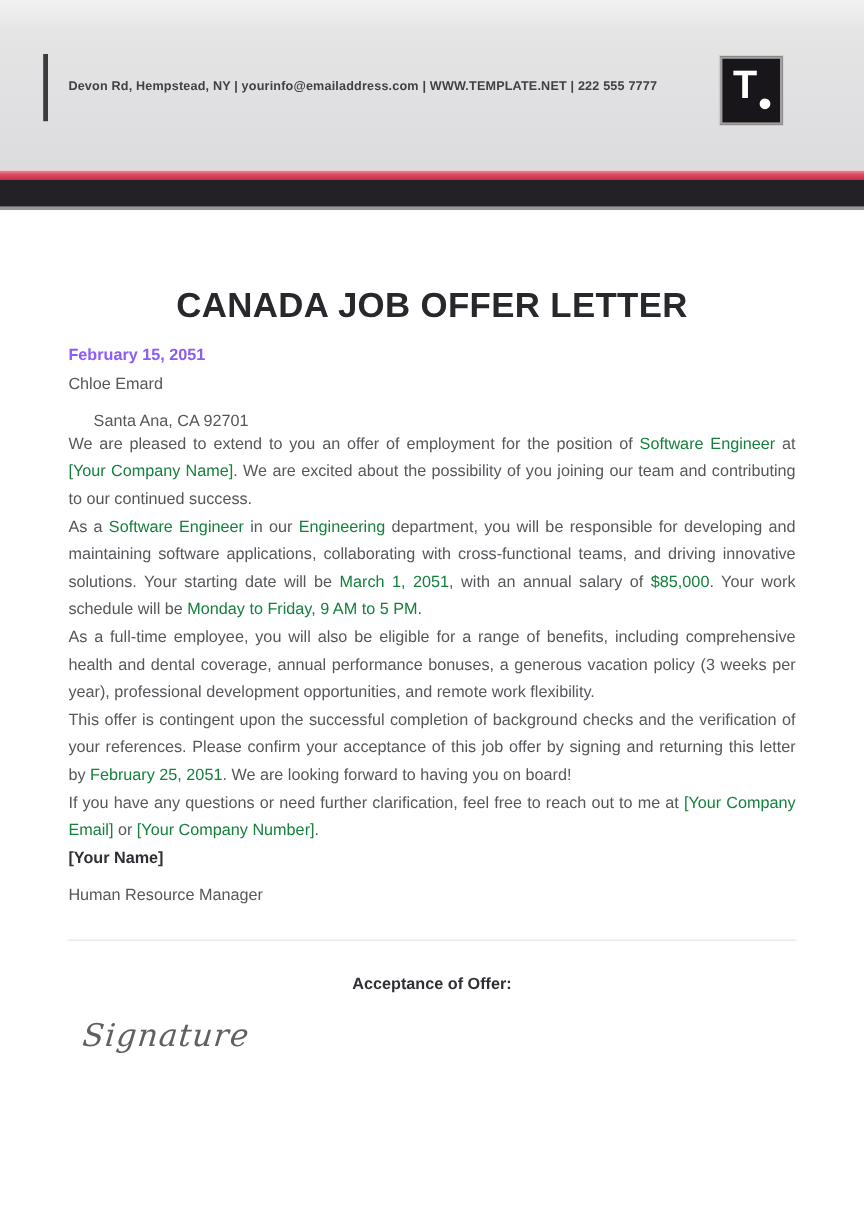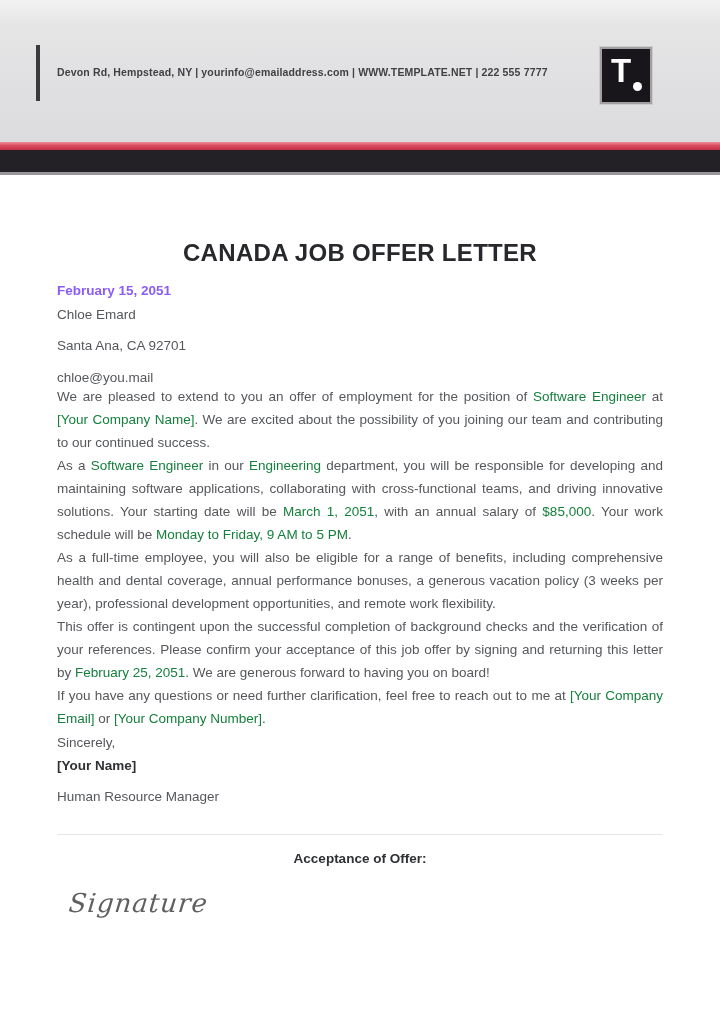--- a/index.html
+++ b/index.html
@@ -56,27 +56,27 @@
     height: 22px;
     background: #232125;
     border-bottom: 3px solid #98969b;
   }
 
   
   .letter { padding: 0 57px; color: #55575b; font-size: 13.5px; }
   .title {
     margin: 64px 0 17px 0;
     text-align: center;
-    font-size: 24px; font-weight: 700;
+    font-size: 29px; font-weight: 700;
     color: #26282c; letter-spacing: 0.3px;
   }
   .meta-line { line-height: 14px; }
   .meta-date { font-weight: 700; color: #8b5cf6; }
   .meta-name { margin-top: 10px; }
-  .meta-address { margin-top: 17px; }
+  .meta-address { margin-top: 17px; margin-left: 21px; }
   .meta-email { margin-top: 18px; }
   .salutation { margin-top: 9px; font-weight: 700; color: #2e3034; line-height: 20px; }
 
   .body-text p {
     margin: 0;
     text-align: justify;
     line-height: 23px;
   }
   .b { font-weight: 400; color: #15803d; }
   .u { text-decoration: underline; }
@@ -84,21 +84,21 @@
   .closing { margin-top: 1px; line-height: 23px; }
   .sender-name { font-weight: 700; color: #2e3034; line-height: 23px; }
   .sender-title { margin-top: 8px; line-height: 23px; }
 
   .divider {
     margin: 26px 0 0 0;
     border: none; border-top: 1px solid #e5e5e5;
   }
 
   .acceptance-heading {
-    margin-top: 16px;
+    margin-top: 28px;
     text-align: center;
     font-weight: 700; color: #2e3034;
     font-size: 13.5px;
   }
   .acceptance-line { margin-top: 16px; line-height: 23px; }
 
   .signature {
     margin: 22px 0 0 12px;
     font-family: "DejaVu Serif", serif;
     font-style: italic;
@@ -124,32 +124,30 @@
   </div>
   <div class="stripe-red"></div>
   <div class="stripe-black"></div>
 
   <div class="letter">
     <h1 class="title">CANADA JOB OFFER LETTER</h1>
 
     <div class="meta-line meta-date">February 15, 2051</div>
     <div class="meta-line meta-name">Chloe Emard</div>
     <div class="meta-line meta-address">Santa Ana, CA 92701</div>
-    <div class="meta-line meta-email">chloe@you.mail</div>
 
 
     <div class="body-text">
       <p><span>We are pleased to extend to you an offer of employment for the position of </span><span class="b">Software Engineer</span><span> at </span><span class="b">[Your Company Name]</span><span>. We are excited about the possibility of you joining our team and contributing to our continued success.</span></p>
       <p><span>As a </span><span class="b">Software Engineer</span><span> in our </span><span class="b">Engineering</span><span> department, you will be responsible for developing and maintaining software applications, collaborating with cross-functional teams, and driving innovative solutions. Your starting date will be </span><span class="b">March 1, 2051</span><span>, with an annual salary of </span><span class="b">$85,000</span><span>. Your work schedule will be </span><span class="b">Monday to Friday, 9 AM to 5 PM</span><span>.</span></p>
       <p><span>As a full-time employee, you will also be eligible for a range of benefits, including comprehensive health and dental coverage, annual performance bonuses, a generous vacation policy (3 weeks per year), professional development opportunities, and remote work flexibility.</span></p>
-      <p><span>This offer is contingent upon the successful completion of background checks and the verification of your references. Please confirm your acceptance of this job offer by signing and returning this letter by </span><span class="b">February 25, 2051</span><span>. We are generous forward to having you on board!</span></p>
+      <p><span>This offer is contingent upon the successful completion of background checks and the verification of your references. Please confirm your acceptance of this job offer by signing and returning this letter by </span><span class="b">February 25, 2051</span><span>. We are looking forward to having you on board!</span></p>
       <p><span>If you have any questions or need further clarification, feel free to reach out to me at </span><span class="b">[Your Company Email]</span><span> or </span><span class="b">[Your Company Number]</span><span>.</span></p>
     </div>
 
-    <div class="closing">Sincerely,</div>
     <div class="sender-name">[Your Name]</div>
     <div class="sender-title">Human Resource Manager</div>
 
     <hr class="divider">
 
     <div class="acceptance-heading">Acceptance of Offer:</div>
 
     <div class="signature">Signature</div>
   </div>
 

